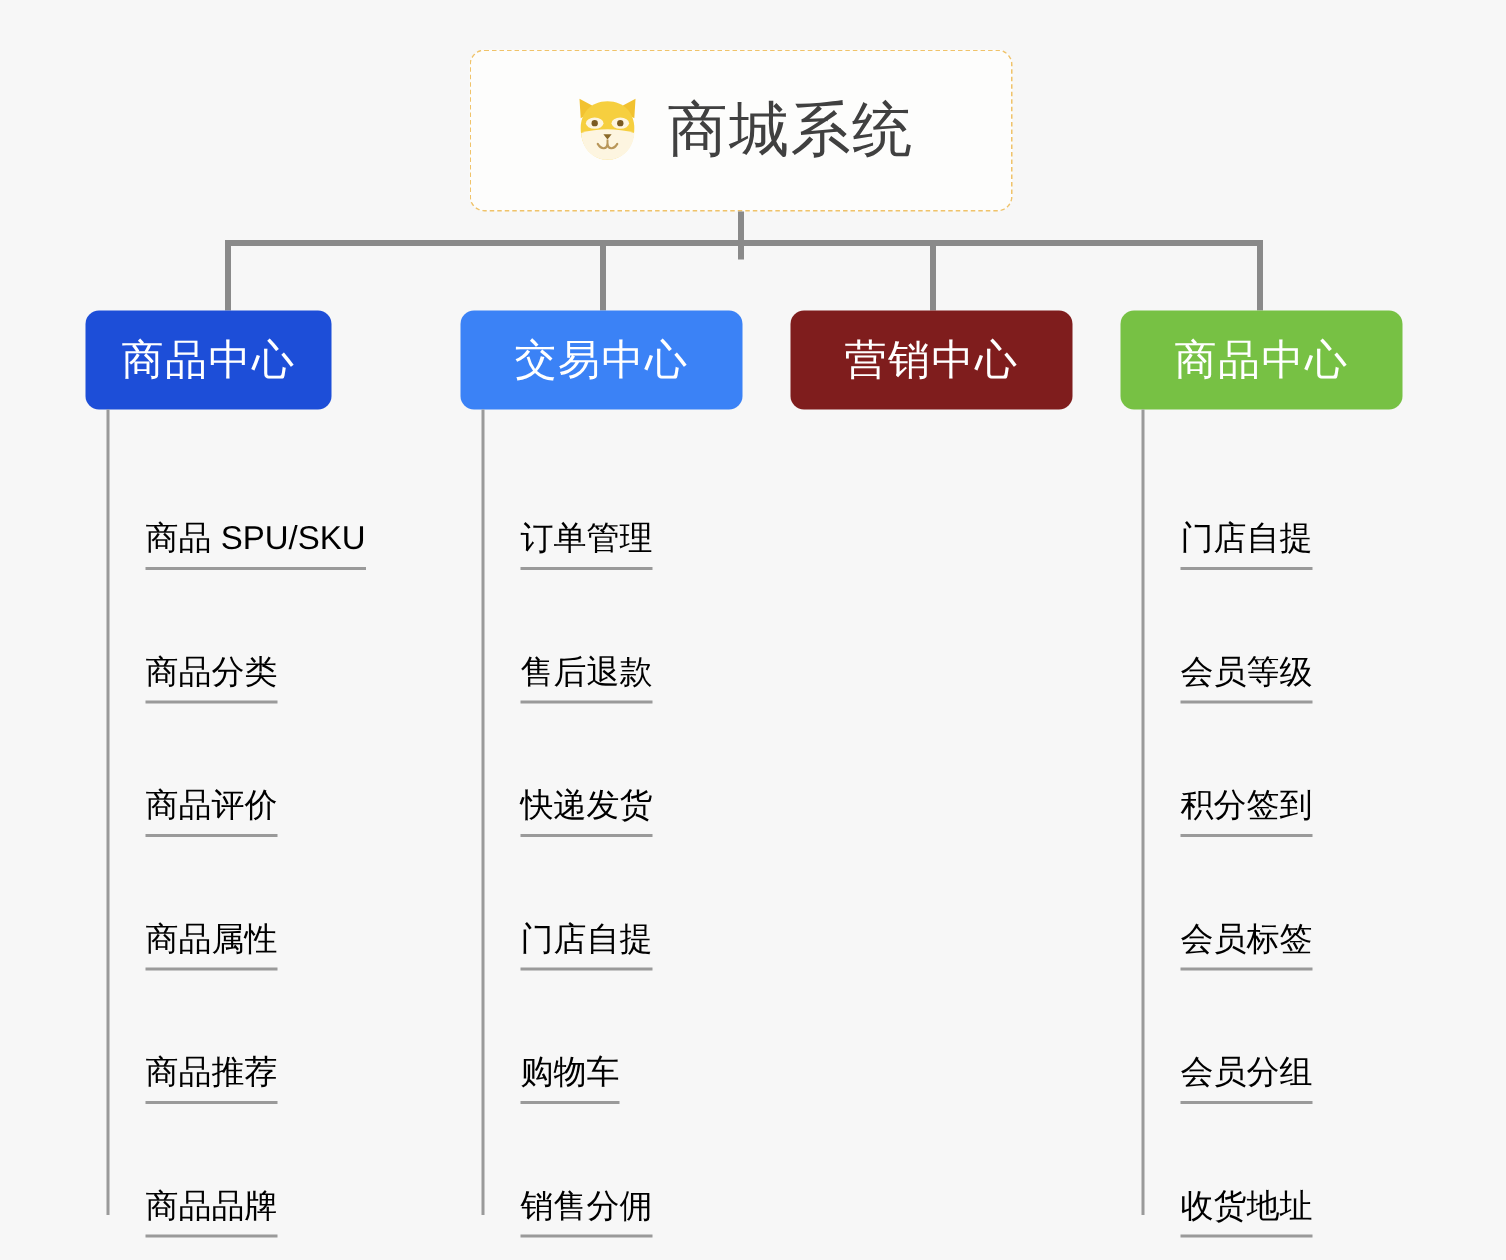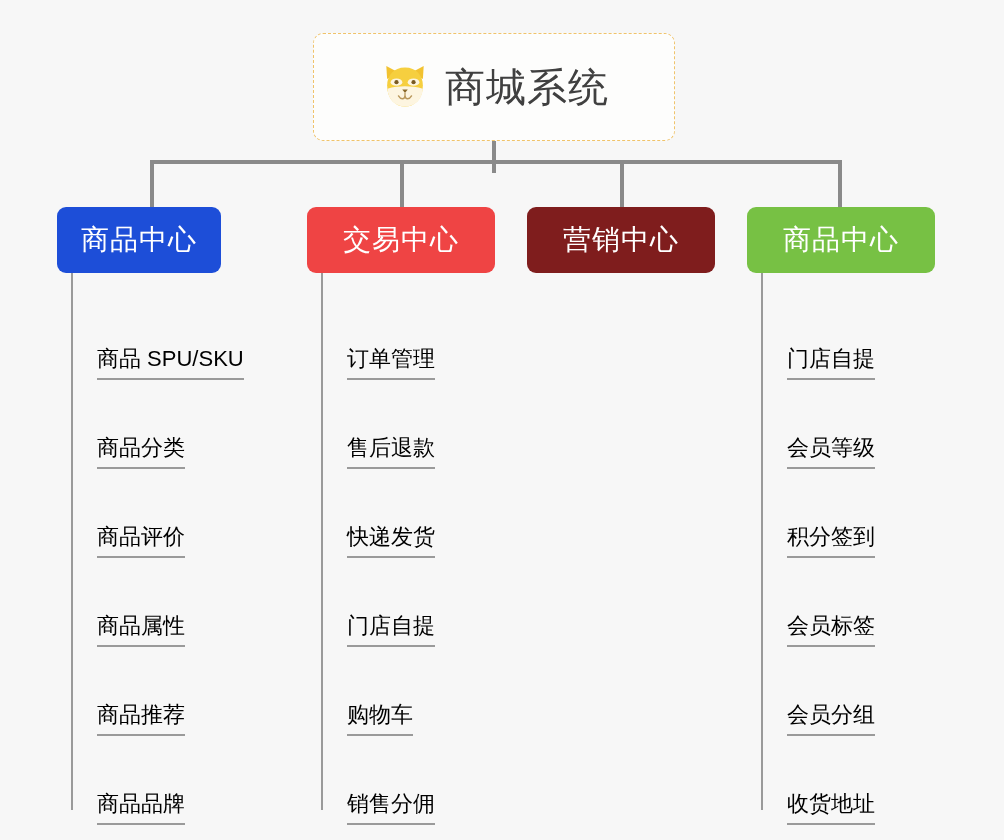--- a/index.html
+++ b/index.html
@@ -118,21 +118,21 @@
     padding-bottom: 7px;
     border-bottom: 2px solid #9a9a9a;
     white-space: nowrap;
     display: inline-block;
   }
 
   
   .branch-products  { left: 57px;  }
   .branch-products  .branch-header { width: 164px; background: #1d4ed8; }
   .branch-trade     { left: 307px; }
-  .branch-trade     .branch-header { width: 188px; background: #ef4444; }
+  .branch-trade     .branch-header { width: 188px; background: #3b82f6; }
   .branch-marketing { left: 527px; }
   .branch-marketing .branch-header { width: 188px; background: #7f1d1d; }
   .branch-member    { left: 747px; }
   .branch-member    .branch-header { width: 188px; background: #77c144; }
 </style>
 </head>
 <body>
 
 <div id="mindmap">
 

